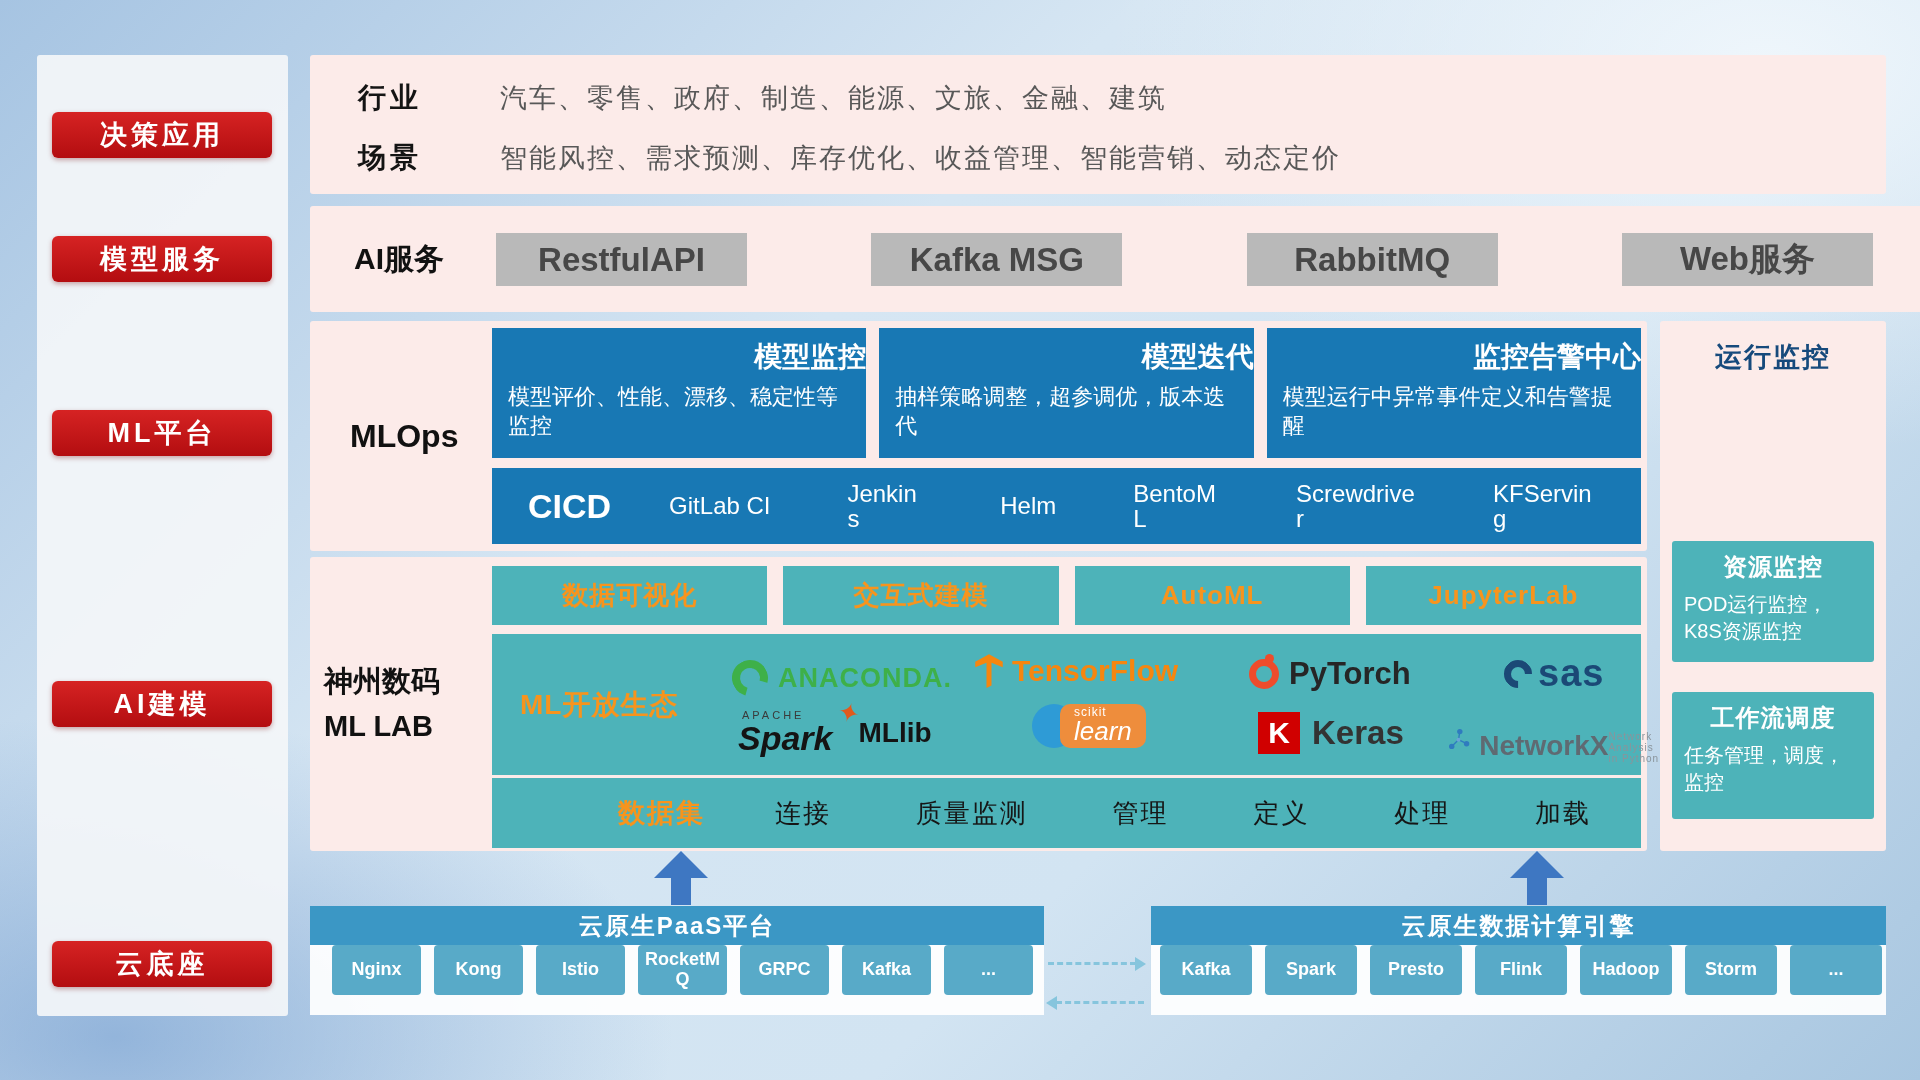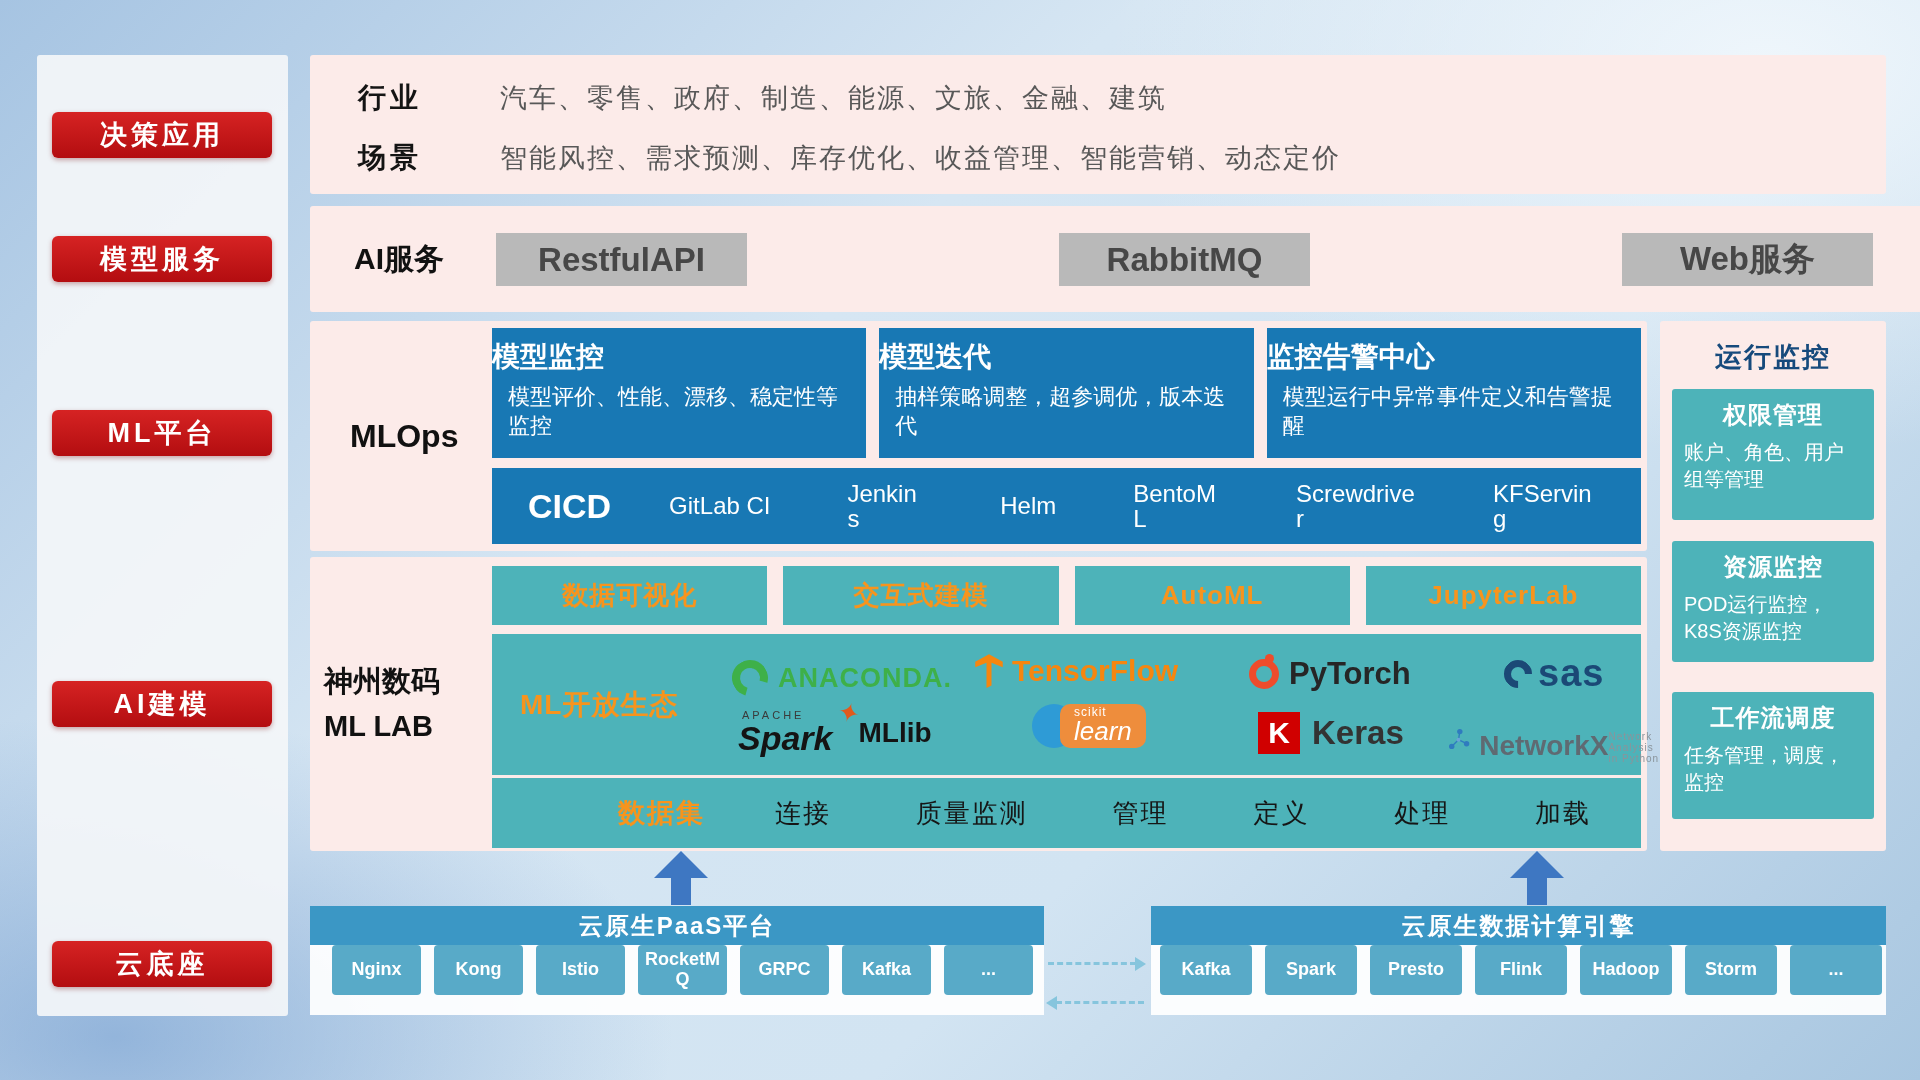--- a/index.html
+++ b/index.html
@@ -51,21 +51,21 @@
   .svc-buttons { position:absolute; left:186px; top:27px; width:1377px; height:53px;
                  display:flex; justify-content:space-between; }
   .svc-btn { width:251px; height:53px; background:#b9b9b9; color:#474747;
              font-size:33px; font-weight:700; display:flex; align-items:center; justify-content:center; }
 
   
   .mlops-label { position:absolute; left:40px; top:0; height:230px; display:flex; align-items:center;
                  font-size:32px; font-weight:700; color:#111; }
   .mlops-cards { position:absolute; left:182px; top:7px; width:1149px; display:flex; gap:13px; }
   .mlops-card  { flex:1; height:130px; background:#1878b4; color:#fff; }
-  .mlops-card h3 { margin-top:10px; text-align:left; font-size:28px; font-weight:700; }
+  .mlops-card h3 { margin-top:10px; text-align:right; font-size:28px; font-weight:700; }
   .mlops-card p  { margin:6px 16px 0 16px; font-size:22px; line-height:1.32; }
   .cicd { position:absolute; left:182px; top:147px; width:1149px; height:76px; background:#1878b4;
           display:flex; align-items:center; color:#fff; }
   .cicd-label { font-size:34px; font-weight:700; margin:0 58px 0 36px; }
   .cicd-items { flex:1; display:flex; justify-content:space-between; align-items:center; margin-right:46px; }
   .cicd-item  { font-size:24px; font-weight:500; line-height:1.06; word-break:break-all; }
   .cicd-item.w1 { white-space:nowrap; }
   .cicd-item.w2 { width:76px; }
   .cicd-item.w3 { white-space:nowrap; }
   .cicd-item.w4 { width:86px; }
@@ -180,20 +180,21 @@
     <div class="kv-row r2">
       <span class="kv-label">场景</span>
       <span class="kv-value">智能风控、需求预测、库存优化、收益管理、智能营销、动态定价</span>
     </div>
   </div>
 
   <div class="panel panel-svc">
     <div class="svc-label">AI服务</div>
     <div class="svc-buttons">
       <div class="svc-btn">RestfulAPI</div>
+      <div class="svc-btn">Kafka MSG</div>
       <div class="svc-btn">RabbitMQ</div>
       <div class="svc-btn">Web服务</div>
     </div>
   </div>
 
   <div class="panel panel-mlops">
     <div class="mlops-label">MLOps</div>
     <div class="mlops-cards">
       <div class="mlops-card">
         <h3>模型监控</h3>
@@ -216,24 +217,20 @@
         <span class="cicd-item w3">Helm</span>
         <span class="cicd-item w4">BentoML</span>
         <span class="cicd-item w5">Screwdriver</span>
         <span class="cicd-item w6">KFServing</span>
       </span>
     </div>
   </div>
 
   <div class="panel panel-monitor">
     <div class="monitor-title">运行监控</div>
-    <div class="mon-card mon-1">
-      <h4>权限管理</h4>
-      <p>账户、角色、用户组等管理</p>
-    </div>
     <div class="mon-card mon-2">
       <h4>资源监控</h4>
       <p>POD运行监控，K8S资源监控</p>
     </div>
     <div class="mon-card mon-3">
       <h4>工作流调度</h4>
       <p>任务管理，调度，监控</p>
     </div>
   </div>
 

